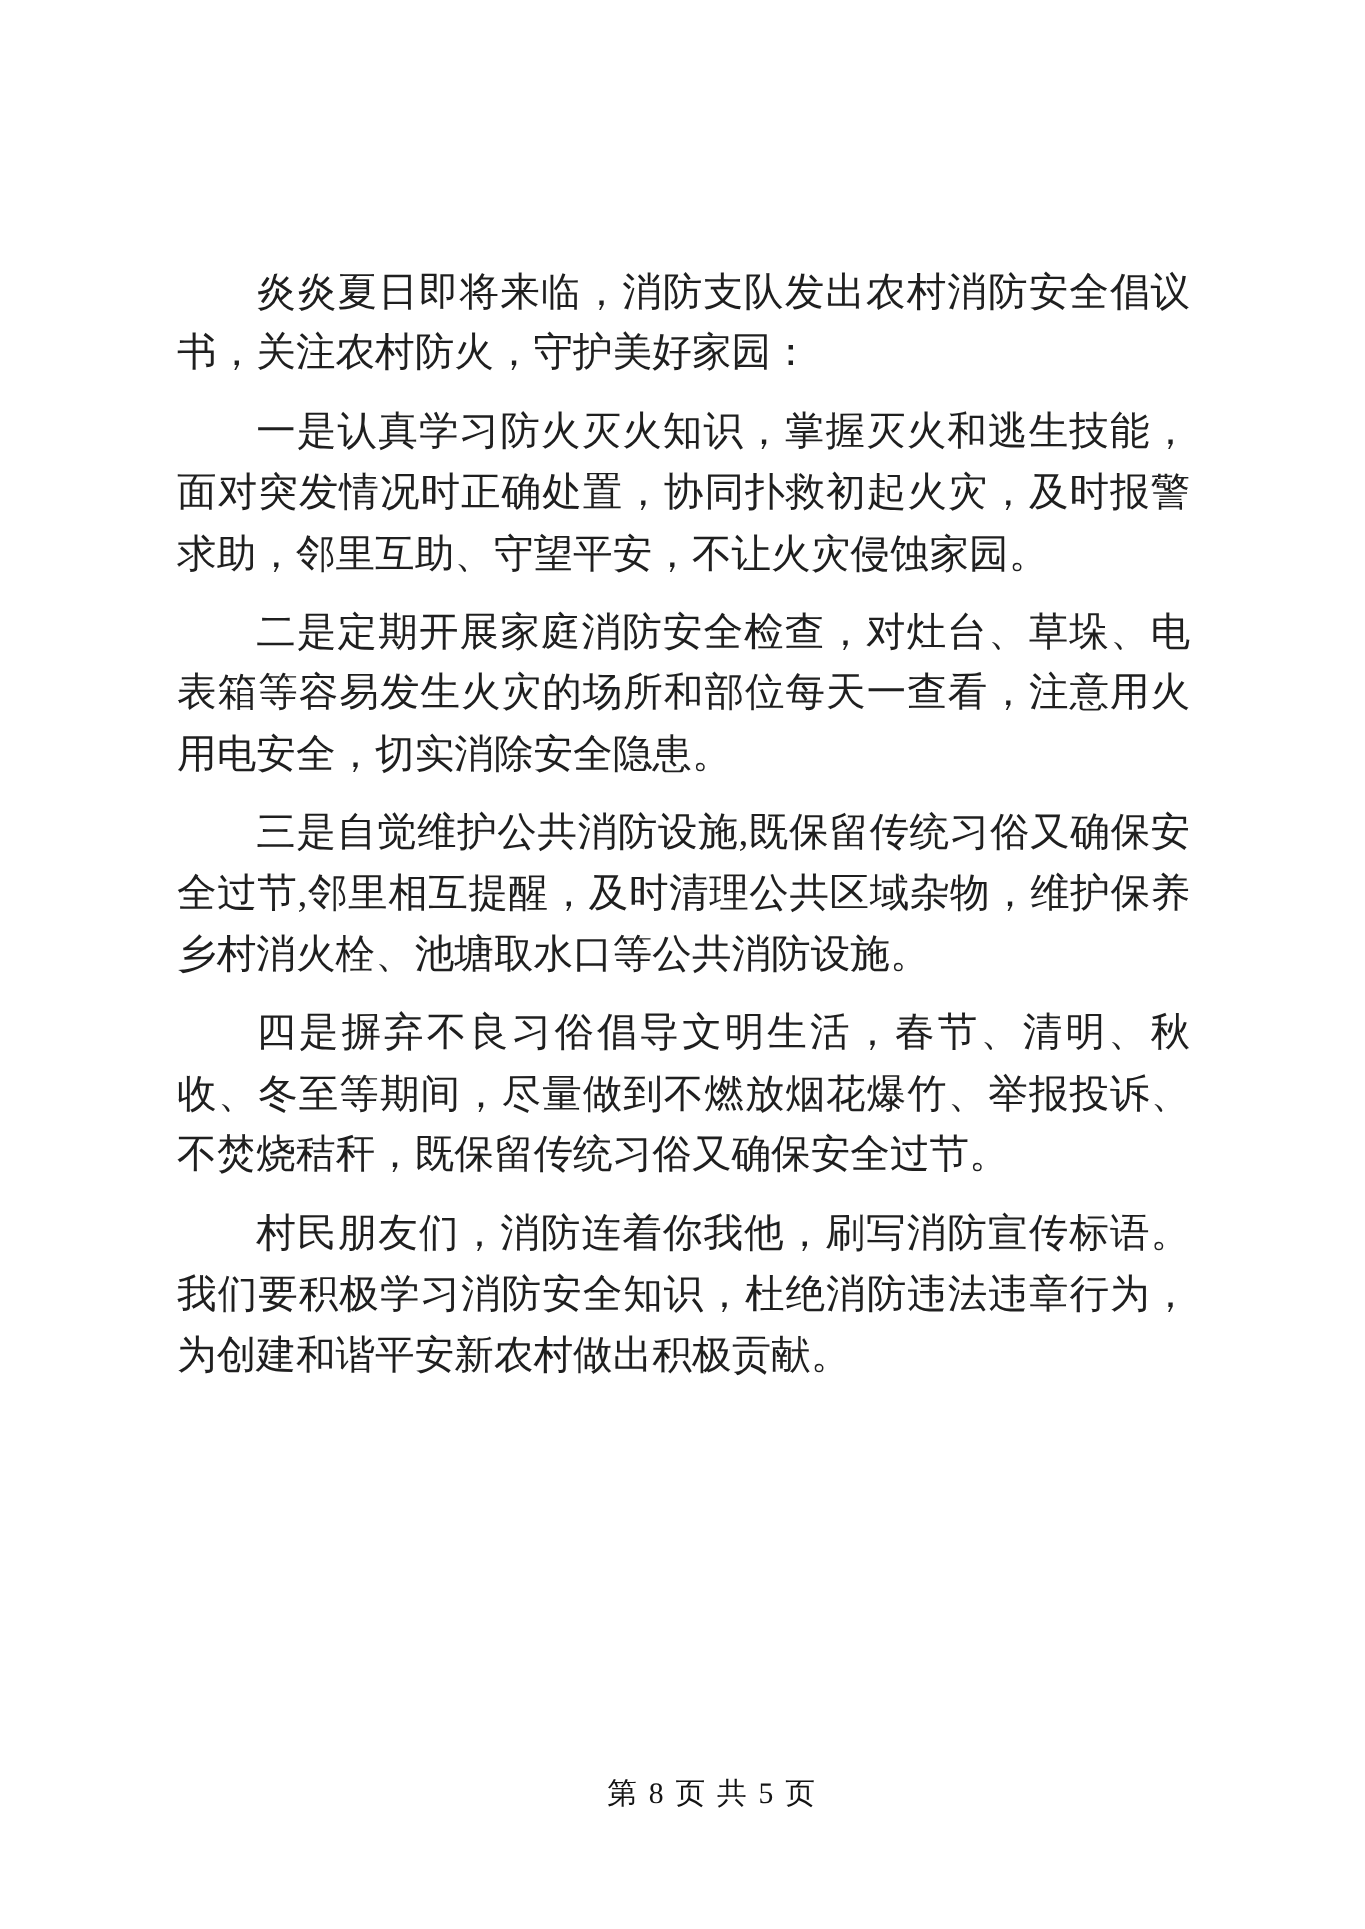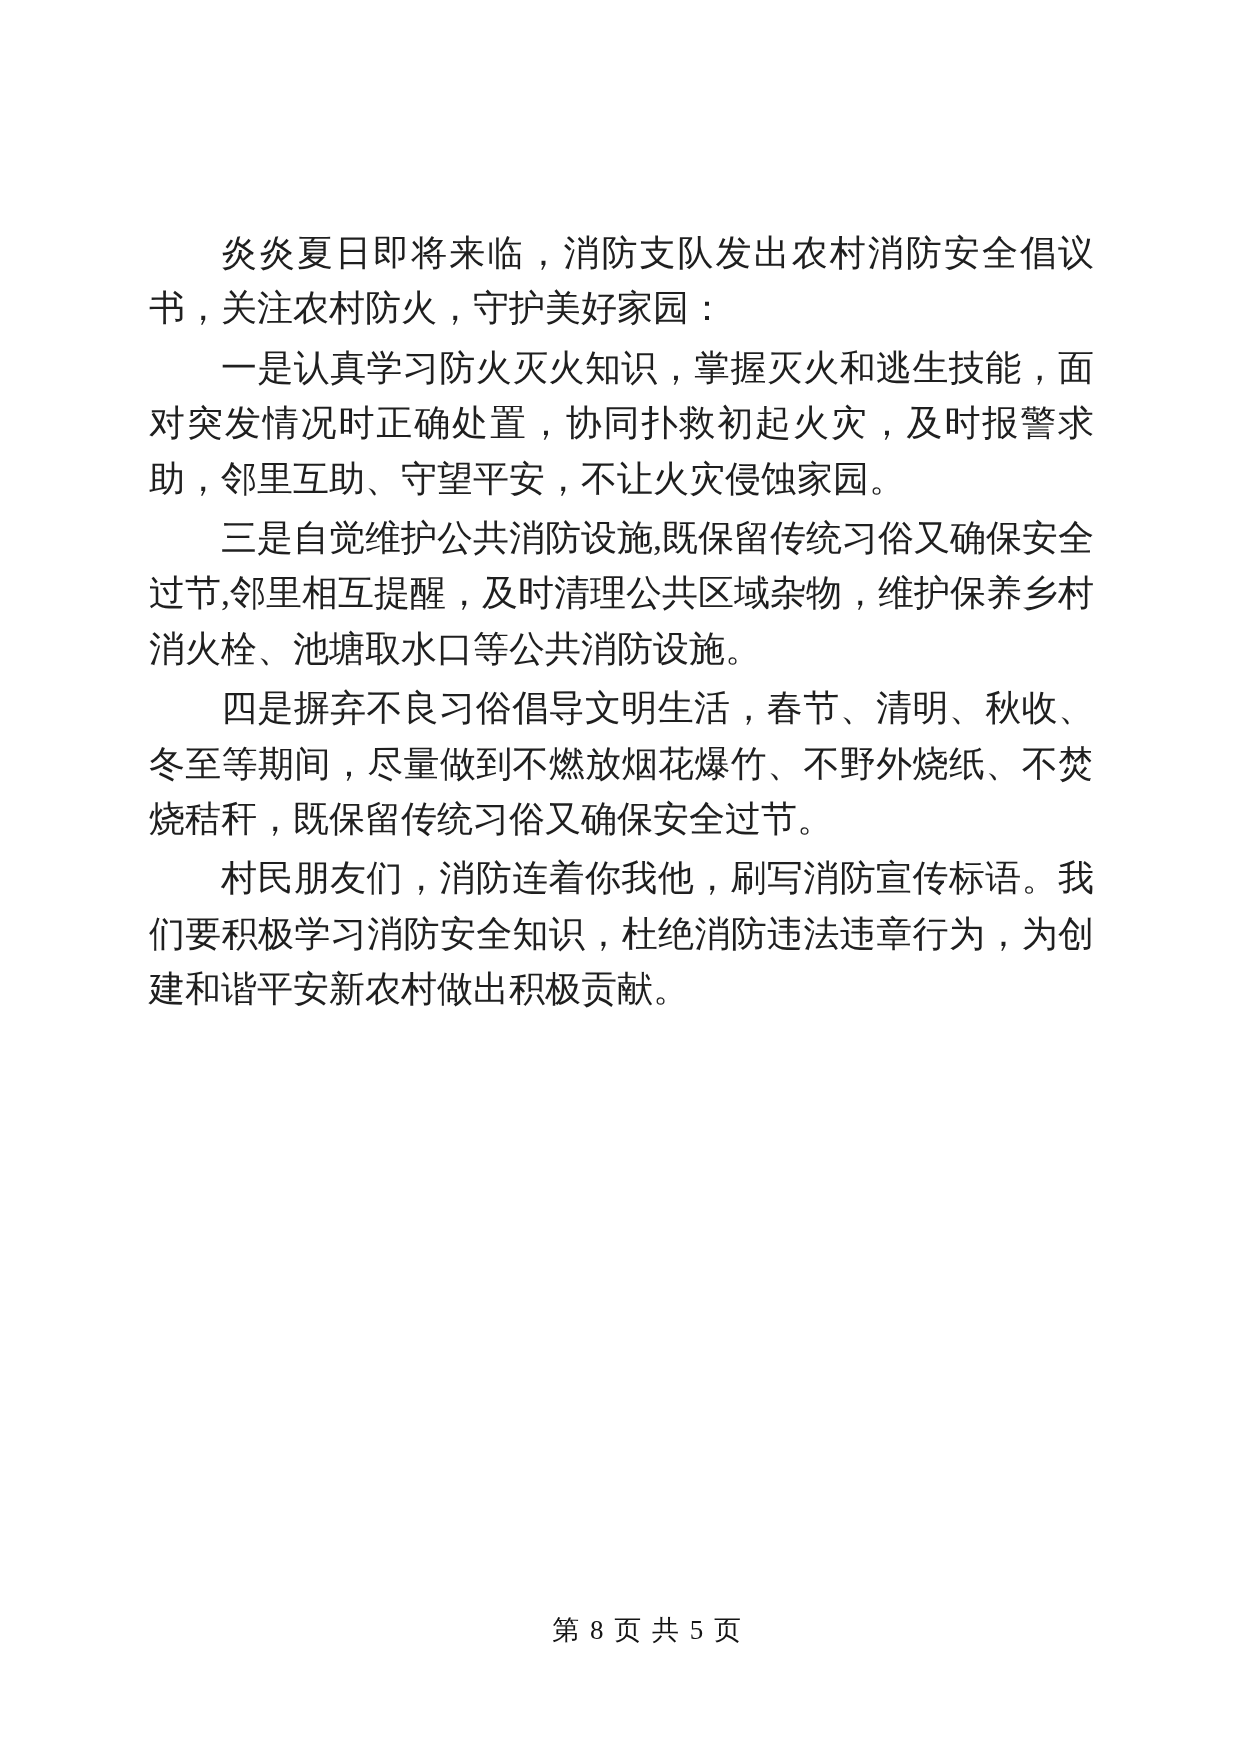--- a/index.html
+++ b/index.html
@@ -22,21 +22,21 @@
     height: 1754px;
     background: #ffffff;
   }
   .text-block {
     position: absolute;
     left: 145px;
     top: 222px;
     width: 953px;
   }
   .para {
-    margin: 4px;
+    margin: 16px;
     padding: 0;
     font-size: 36px;
     line-height: 55.4px;
     color: #1f1f1f;
     font-weight: 400;
     text-align: justify;
     text-justify: inter-character;
     text-indent: 2em;
     word-break: break-all;
     overflow-wrap: break-word;
@@ -55,22 +55,23 @@
   }
 </style>
 </head>
 <body>
 
 <div class="page">
 
   <div class="text-block">
     <p class="para">炎炎夏日即将来临，消防支队发出农村消防安全倡议书，关注农村防火，守护美好家园：</p>
     <p class="para">一是认真学习防火灭火知识，掌握灭火和逃生技能，面对突发情况时正确处置，协同扑救初起火灾，及时报警求助，邻里互助、守望平安，不让火灾侵蚀家园。</p>
+    <p class="para">二是定期开展家庭消防安全检查，对灶台、草垛、电表箱等容易发生火灾的场所和部位每天一查看，注意用火用电安全，切实消除安全隐患。</p>
     <p class="para">三是自觉维护公共消防设施,既保留传统习俗又确保安全过节,邻里相互提醒，及时清理公共区域杂物，维护保养乡村消火栓、池塘取水口等公共消防设施。</p>
-    <p class="para">四是摒弃不良习俗倡导文明生活，春节、清明、秋收、冬至等期间，尽量做到不燃放烟花爆竹、不野外烧纸、不焚烧秸秆，既保留传统习俗又确保安全过节。</p>
+    <p class="para">四是摒弃不良习俗倡导文明生活，春节、清明、秋收、冬至等期间，尽量做到不燃放烟花爆竹、举报投诉、不焚烧秸秆，既保留传统习俗又确保安全过节。</p>
     <p class="para">村民朋友们，消防连着你我他，刷写消防宣传标语。我们要积极学习消防安全知识，杜绝消防违法违章行为，为创建和谐平安新农村做出积极贡献。</p>
   </div>
 
   <div class="footer">
     <span>第 8 页 共 5 页</span>
   </div>
 
 </div>
 
 </body></html>

